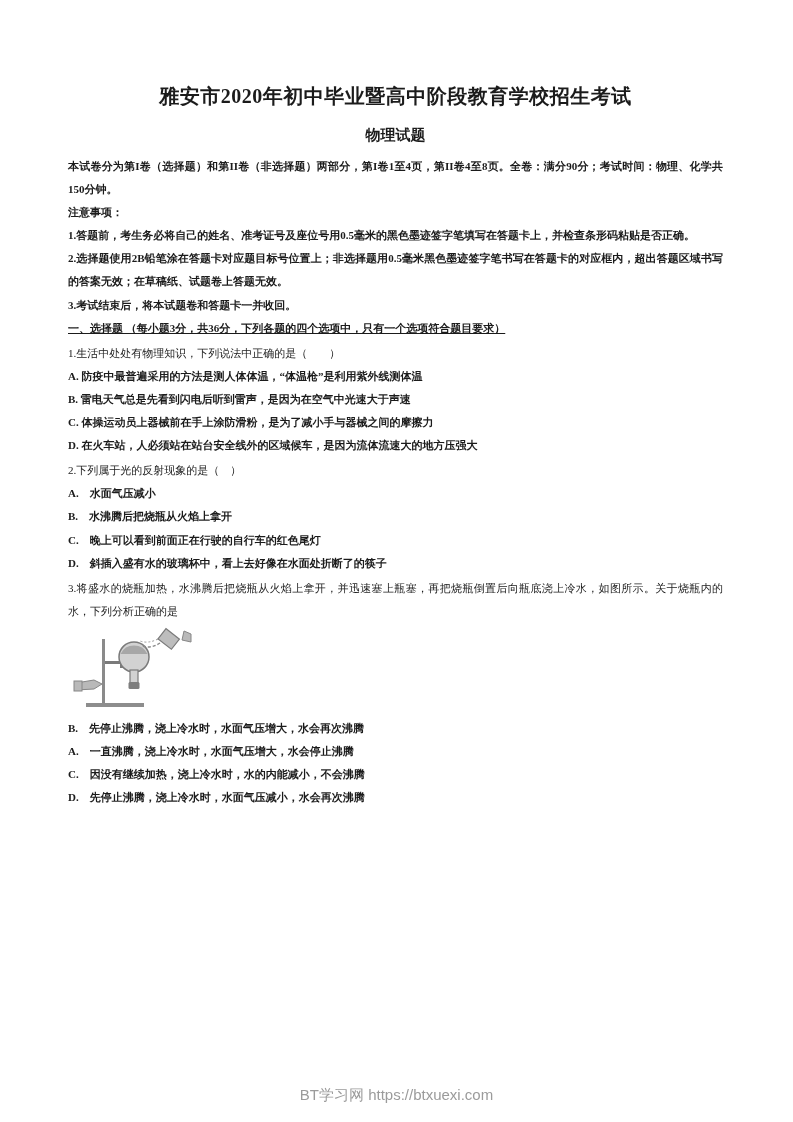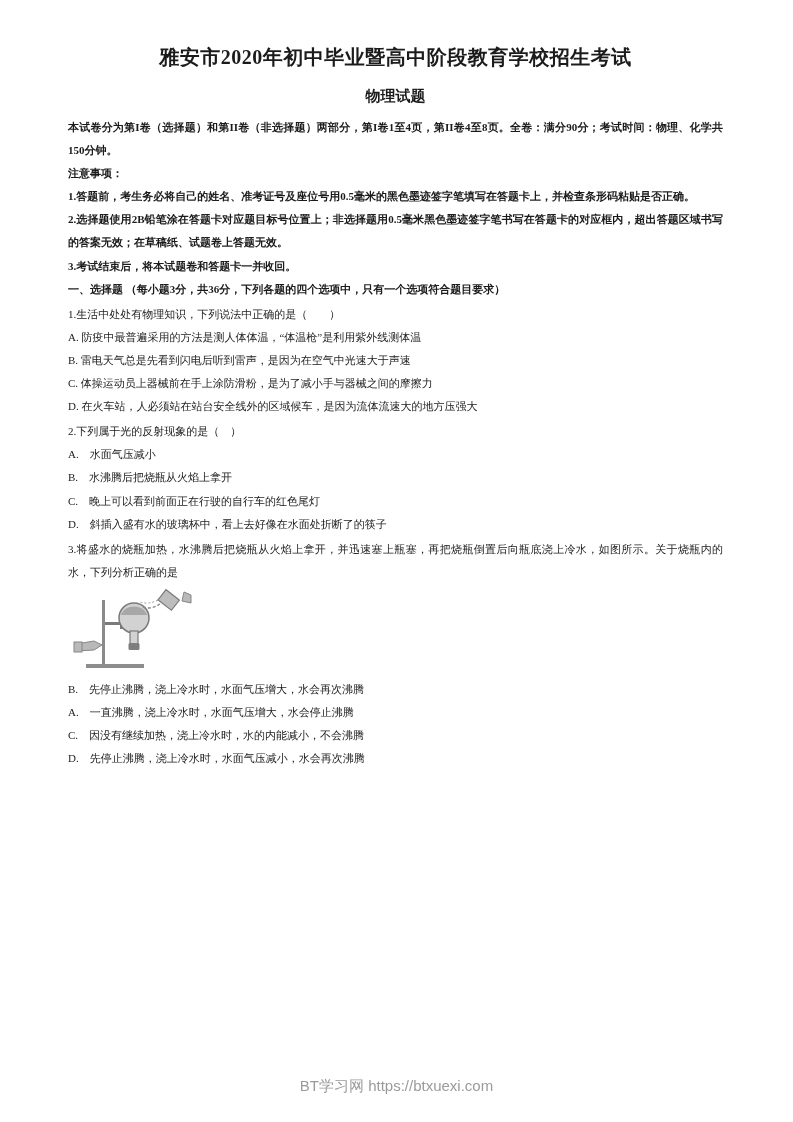--- a/index.html
+++ b/index.html
@@ -4,39 +4,39 @@
 <style>
   * { margin:0; padding:0; box-sizing:border-box; }
   html,body { background:#ffffff; }
   body {
     width:793px; height:1122px;
     font-family:"Liberation Serif", serif;
     color:#1b1b1b;
     position:relative;
     overflow:hidden;
   }
-  .page { padding:44px 70px 0 68px; }
+  .page { padding:83px 70px 0 68px; }
   .title {
     font-size:20px; font-weight:bold; text-align:center;
     letter-spacing:0.5px; margin-bottom:16px;
   }
   .subtitle { font-size:15px; font-weight:bold; text-align:center; margin-bottom:10px; }
   p { font-size:11px; line-height:2.1; text-align:justify; }
   .bold { font-weight:bold; }
   .section-heading { font-size:15px; font-weight:bold; text-align:center; line-height:2.1; }
-  .part-heading { font-weight:bold; }
+  .part-heading { font-weight:bold;text-decoration:underline; }
   .question { margin-top:1px; }
   .stem { margin-top:2px; }
-  .option { text-align:left; }
+  .option { text-align:left;font-weight:bold; }
   .figure {
     width:120px; height:86px; margin:4px 0 4px 4px;
     display:block;
   }
   .footer {
-    position:absolute; left:0; bottom:26px; width:100%;
+    position:absolute; left:0; bottom:17px; width:100%;
     text-align:center; color:#9b9b9b; font-size:15px;
     font-family:"Liberation Sans", sans-serif;
   }
 </style>
 </head>
 <body>
 
 <div class="page">
 
   <h1 class="title">雅安市2020年初中毕业暨高中阶段教育学校招生考试</h1>

